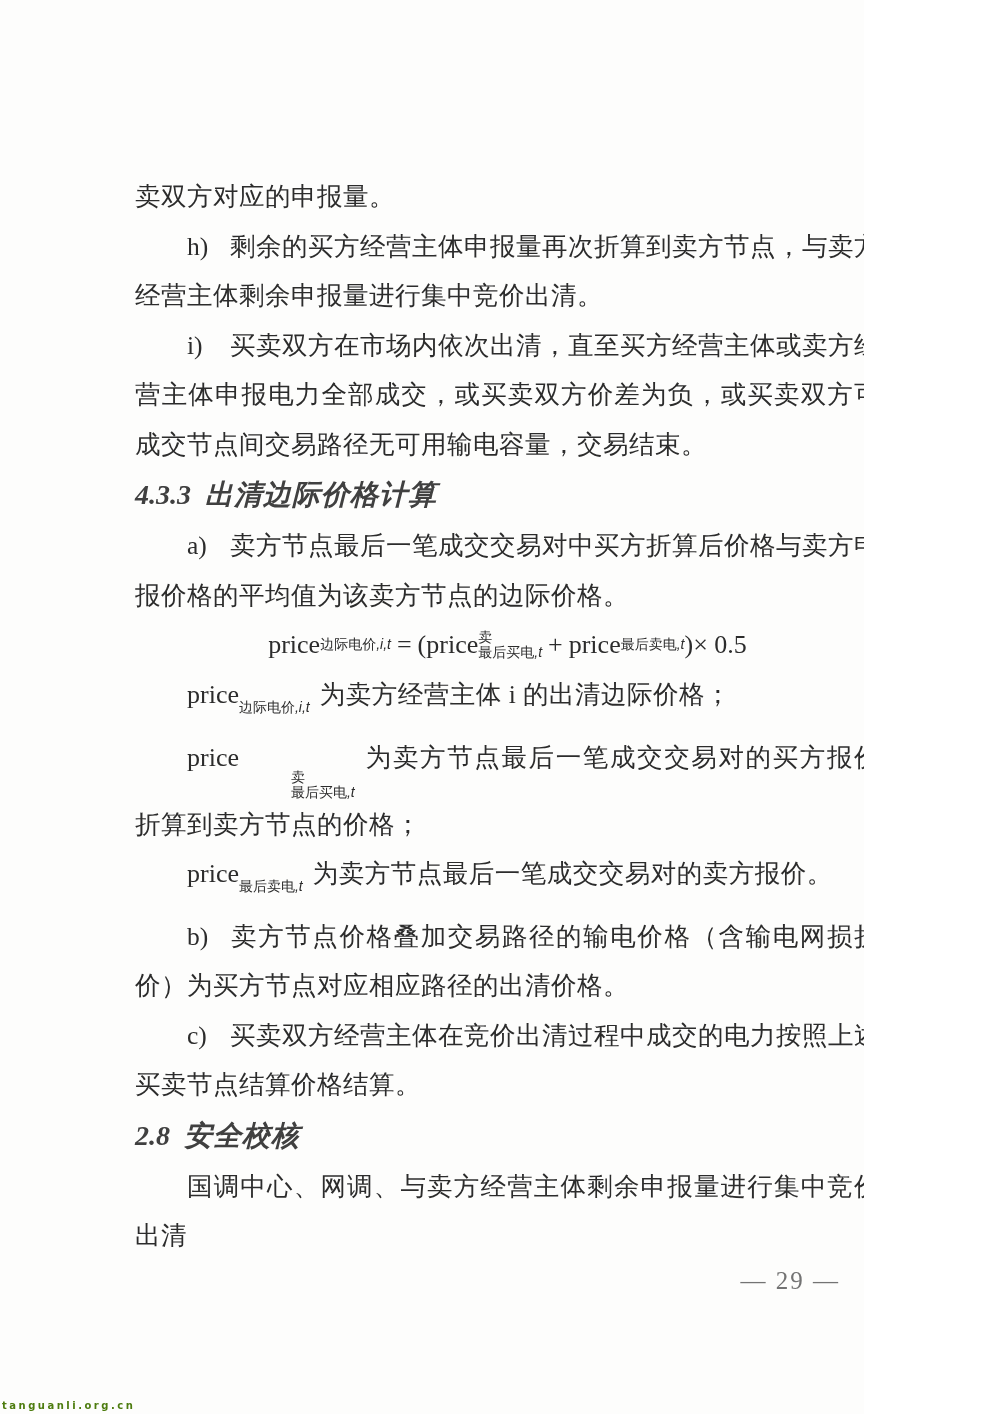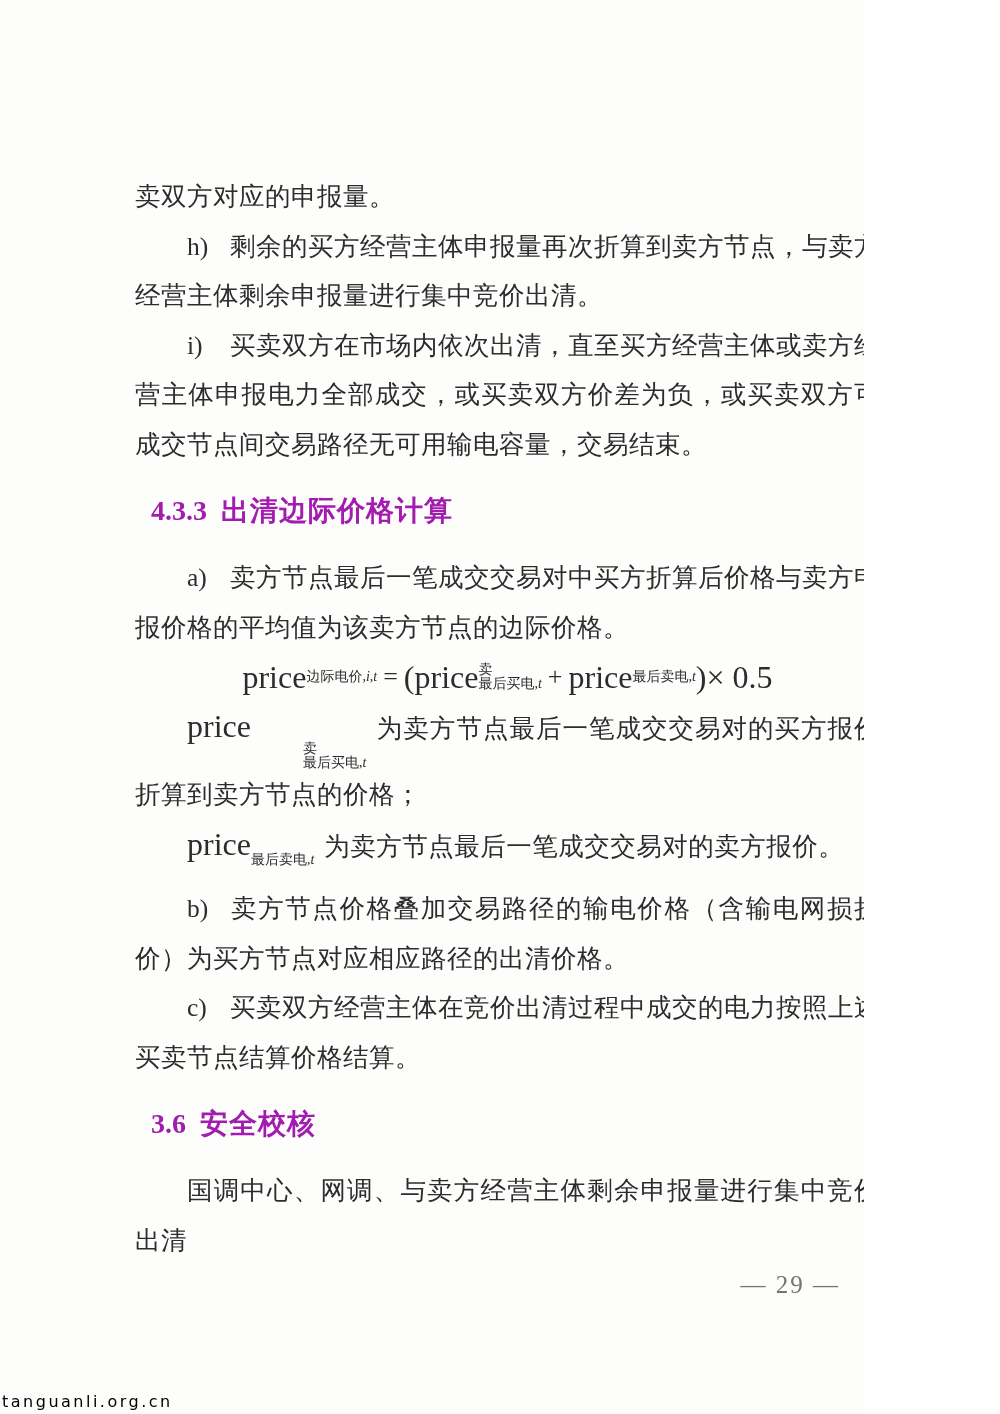--- a/index.html
+++ b/index.html
@@ -34,53 +34,54 @@
   .indent { text-indent: 52px; }
 
   .label {
     display: inline-block;
     width: 43px;
     text-indent: 0;
     letter-spacing: 0;
   }
 
   .heading {
-    margin: 16px;
+    margin: 0;
     font-family: "Liberation Sans", "DejaVu Sans", sans-serif;
     font-weight: bold;
     font-size: 28px;
     line-height: 52px;
-    color: #a21caf;
+    color: #404040;
     letter-spacing: 1px;
+    font-style: italic;
   }
   .heading .num {
     font-family: "Liberation Serif", "DejaVu Serif", serif;
     font-weight: bold;
     margin-right: 14px;
     letter-spacing: 0;
   }
 
   
   .formula {
     height: 50px;
     display: flex;
     justify-content: center;
     align-items: center;
     font-size: 26px;
     letter-spacing: 0;
     white-space: nowrap;
   }
-  .f-word { font-size: 32px; }
+  .f-word { font-size: 26px; }
   .f-op { margin: 0 6px; }
   .f-sub {
     font-size: 14px;
     vertical-align: -9px;
     letter-spacing: 0;
   }
-  .f-var { font-style: italic; font-family: Liberation Serif, serif; }
+  .f-var { font-style: italic; font-family: Liberation Sans, sans-serif; }
   .f-stack {
     display: inline-flex;
     flex-direction: column;
     align-items: flex-start;
     font-size: 14px;
     line-height: 14px;
     vertical-align: -16px;
     letter-spacing: 0;
   }
   .f-stack .top { display: block; }
@@ -100,24 +101,24 @@
     line-height: 30px;
     letter-spacing: 2px;
     color: #737373;
   }
 
   .watermark {
     position: absolute;
     left: 2px;
     bottom: 3px;
     font-family: "DejaVu Sans", sans-serif;
-    font-weight: normal;
-    font-size: 16px;
+    font-weight: bold;
+    font-size: 10px;
     letter-spacing: 2.5px;
-    color: #000000;
+    color: #4d7c0f;
   }
 </style>
 </head>
 <body>
 
 <div class="page">
   <div class="content">
 
     <p class="para">卖双方对应的申报量。</p>
 
@@ -141,33 +142,34 @@
           <span class="bot"><span>最后买电</span><span class="f-var">,t</span></span>
         </span>
         <span class="f-op">+</span>
         <span class="f-word">price</span>
         <span class="f-sub"><span>最后卖电</span><span class="f-var">,t</span></span>
         <span class="f-word">)</span>
         <span class="f-word">× 0.5</span>
     </div>
 
 
+    <p class="para indent def"><span class="f-word">price</span><span class="f-sub"><span>边际电价</span><span class="f-var">,i,t</span></span><span>为卖方经营主体 i 的出清边际价格；</span></p>
 
     <p class="para indent def"><span class="f-word">price</span><span class="f-stack">
           <span class="top">卖</span>
           <span class="bot"><span>最后买电</span><span class="f-var">,t</span></span>
         </span><span>为卖方节点最后一笔成交交易对的买方报价折算到卖方节点的价格；</span></p>
 
     <p class="para indent def"><span class="f-word">price</span><span class="f-sub"><span>最后卖电</span><span class="f-var">,t</span></span><span>为卖方节点最后一笔成交交易对的卖方报价。</span></p>
 
     <p class="para indent"><span class="label">b)</span><span>卖方节点价格叠加交易路径的输电价格（含输电网损折价）为买方节点对应相应路径的出清价格。</span></p>
 
     <p class="para indent"><span class="label">c)</span><span>买卖双方经营主体在竞价出清过程中成交的电力按照上述买卖节点结算价格结算。</span></p>
 
-    <h3 class="heading"><span class="num">3.6</span><span>安全校核</span></h3>
+    <h3 class="heading"><span class="num">2.8</span><span>安全校核</span></h3>
 
     <p class="para indent">国调中心、网调、与卖方经营主体剩余申报量进行集中竞价出清</p>
 
     <div class="pagenum">— 29 —</div>
   </div>
 
   <div class="watermark">tanguanli.org.cn</div>
 </div>
 
 </body></html>

